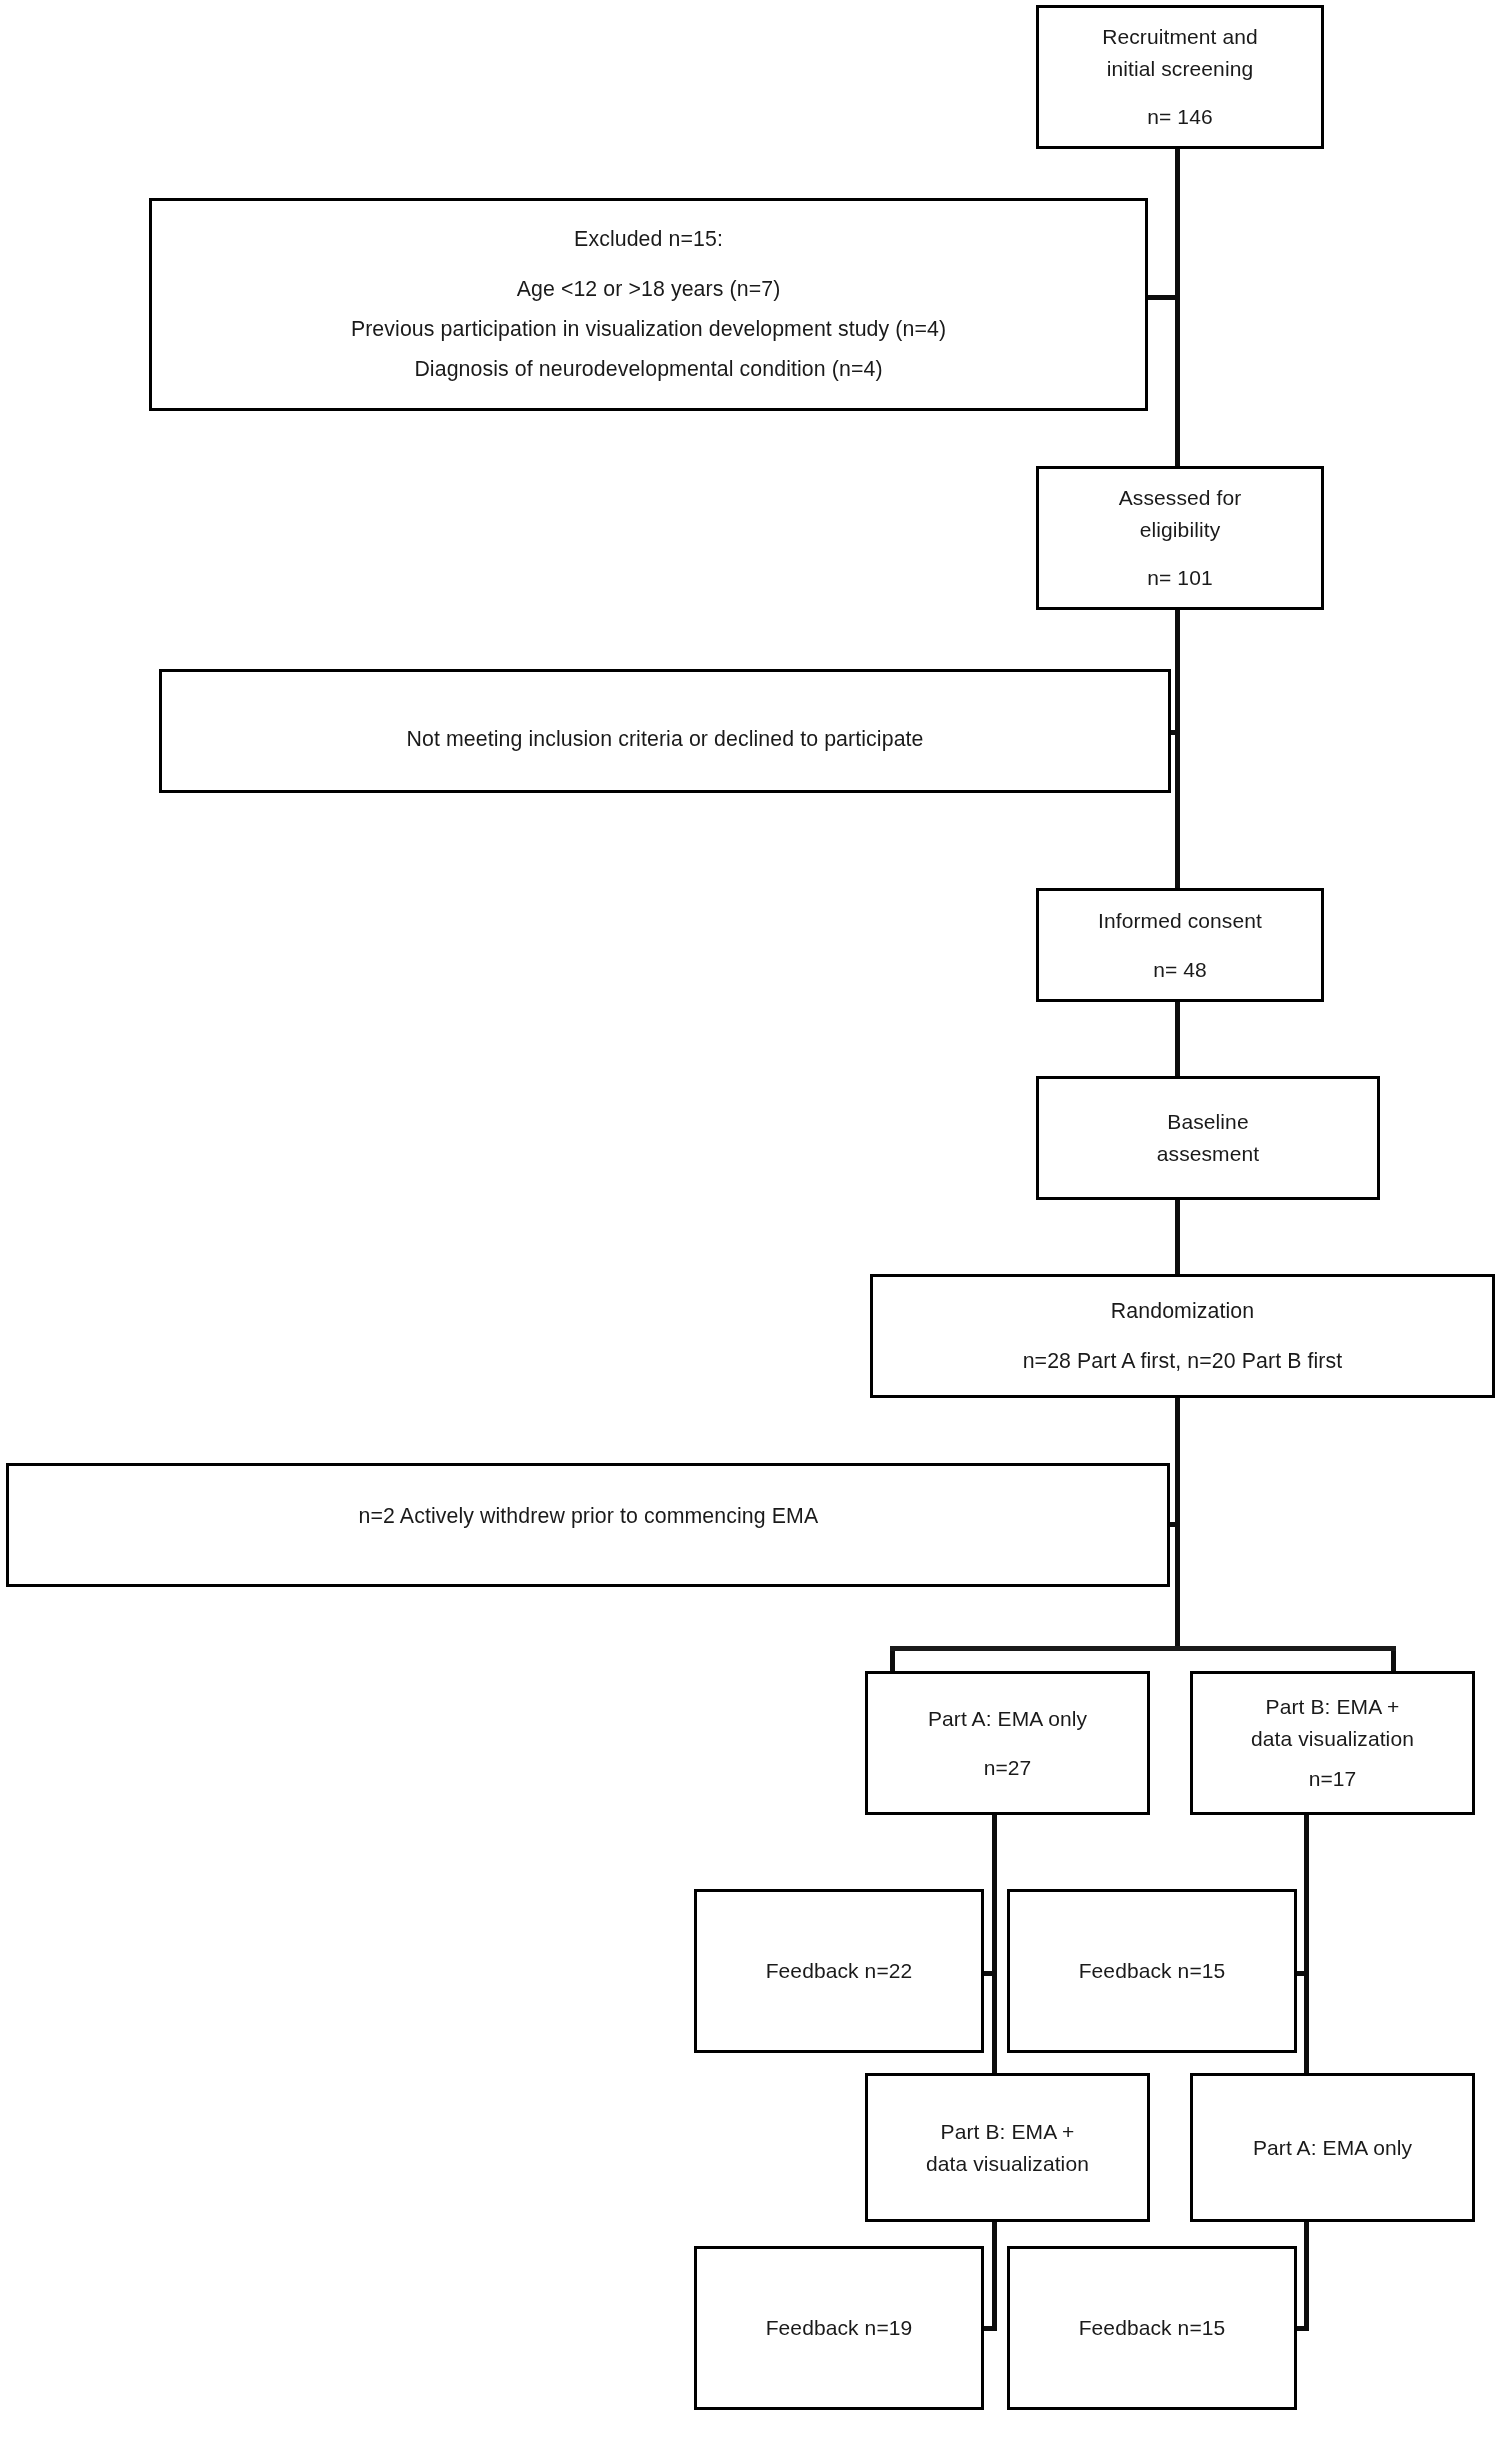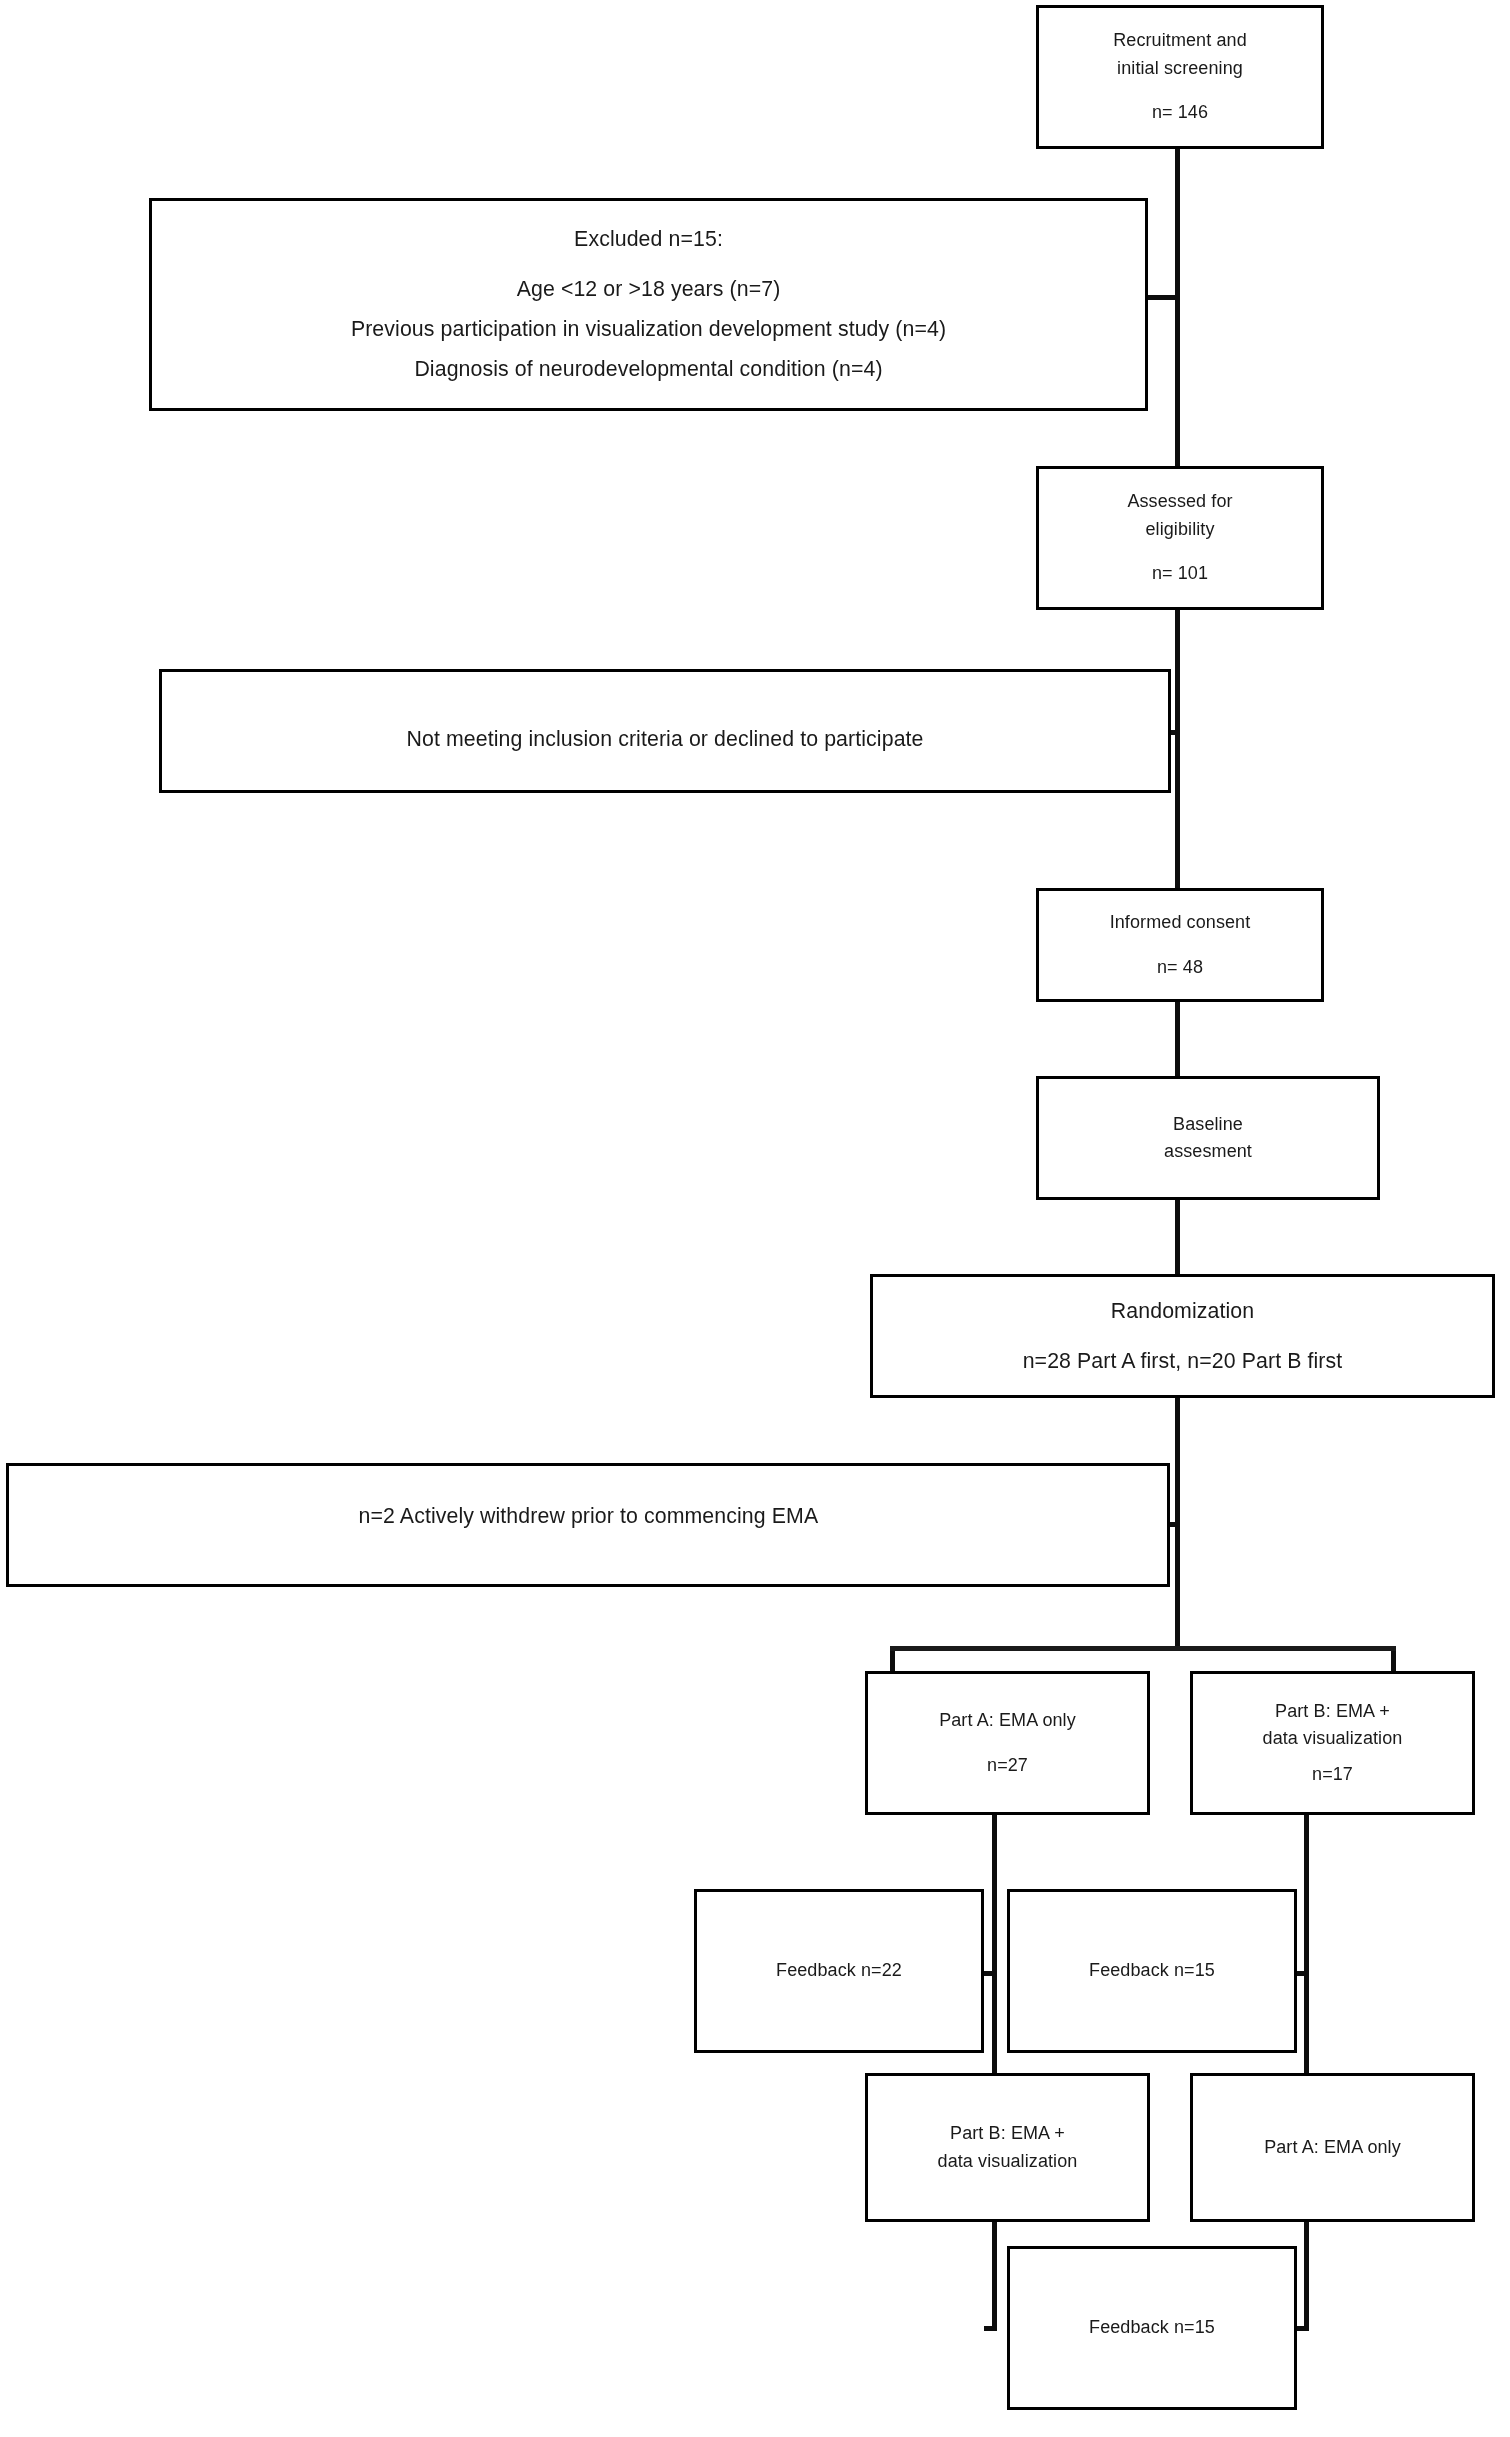--- a/index.html
+++ b/index.html
@@ -20,21 +20,21 @@
     display:flex;
     flex-direction:column;
     align-items:center;
     justify-content:center;
     text-align:center;
     z-index:5;
   }
   .box .ln{
     display:block;
     width:100%;
-    font-size:18px;
+    font-size:21px;
     line-height:1.52;
     letter-spacing:0.1px;
     color:#1a1a1a;
     white-space:nowrap;
   }
   .box.wide .ln{font-size:21.3px;text-align:center;}
   .gap{height:17px;}
   .gap-sm{height:8px;}
   
   .vline{
@@ -169,19 +169,22 @@
 
   <div class="box" style="left:865px; top:2073px; width:285px; height:149px;">
     <span class="ln">Part B: EMA +</span>
     <span class="ln">data visualization</span>
   </div>
 
   <div class="box" style="left:1190px; top:2073px; width:285px; height:149px;">
     <span class="ln">Part A: EMA only</span>
   </div>
 
+  <div class="box" style="left:694px; top:2246px; width:290px; height:164px;">
+    <span class="ln">Feedback n=19</span>
+  </div>
 
   <div class="box" style="left:1007px; top:2246px; width:290px; height:164px;">
     <span class="ln">Feedback n=15</span>
   </div>
 
 </div>
 
 
 </body></html>

